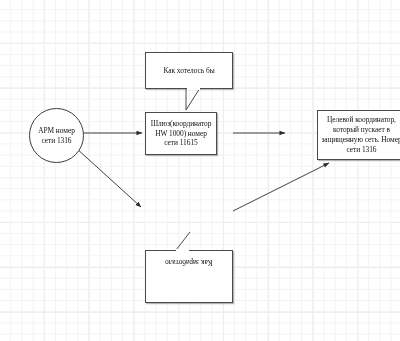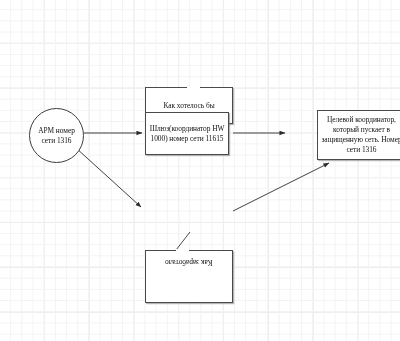--- a/index.html
+++ b/index.html
@@ -48,21 +48,21 @@
     line-height: 1.32;
     letter-spacing: -0.05px;
     box-shadow: 1.2px 1.2px 0 rgba(120,120,120,0.55);
   }
   .node .label { display: block; padding: 0 2px; }
   .ellipse {
     border-radius: 50%;
     box-shadow: none;
     border: 1px solid #3d3d3d;
   }
-  .bubble-top { box-shadow: 1.2px 1.2px 0 rgba(120,120,120,0.5); margin-top: 35px; }
+  .bubble-top { box-shadow: 1.2px 1.2px 0 rgba(120,120,120,0.5); }
   .callout-bottom {
     align-items: flex-start;
     justify-content: center;
   }
   .callout-bottom .label {
     transform: rotate(180deg);
     margin-top: 6px;
   }
   .bubble-mask {
     position: absolute;
@@ -96,21 +96,21 @@
 
   <div class="node ellipse" style="left:29px; top:108px; width:55px; height:55px;">
     <span class="label">АРМ номер сети 1316</span>
   </div>
 
   <div class="node bubble-top" style="left:145px; top:52px; width:88px; height:37px;">
     <span class="label">Как хотелось бы</span>
   </div>
   <div class="bubble-mask" style="left:187px; top:87px; width:13px; height:3px;"></div>
 
-  <div class="node" style="left:145px; top:112px; width:84px; height:43px;">
+  <div class="node" style="left:145px; top:112px; width:72px; height:43px;">
     <span class="label">Шлюз(координатор HW 1000) номер сети 11615</span>
   </div>
 
   <div class="node" style="left:288px; top:110px; width:89px; height:50px;margin-left:29px;">
     <span class="label">Целевой координатор, который пускает в защищенную сеть. Номер сети 1316</span>
   </div>
 
 
   <div class="node callout-bottom" style="left:145px; top:250px; width:88px; height:53px;">
     <span class="label">Как заработало</span>

